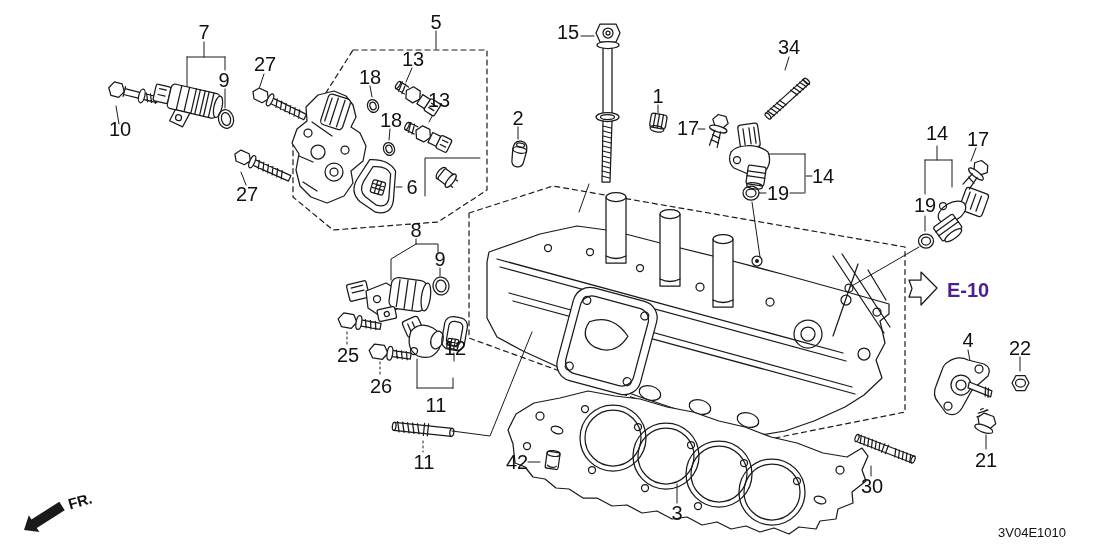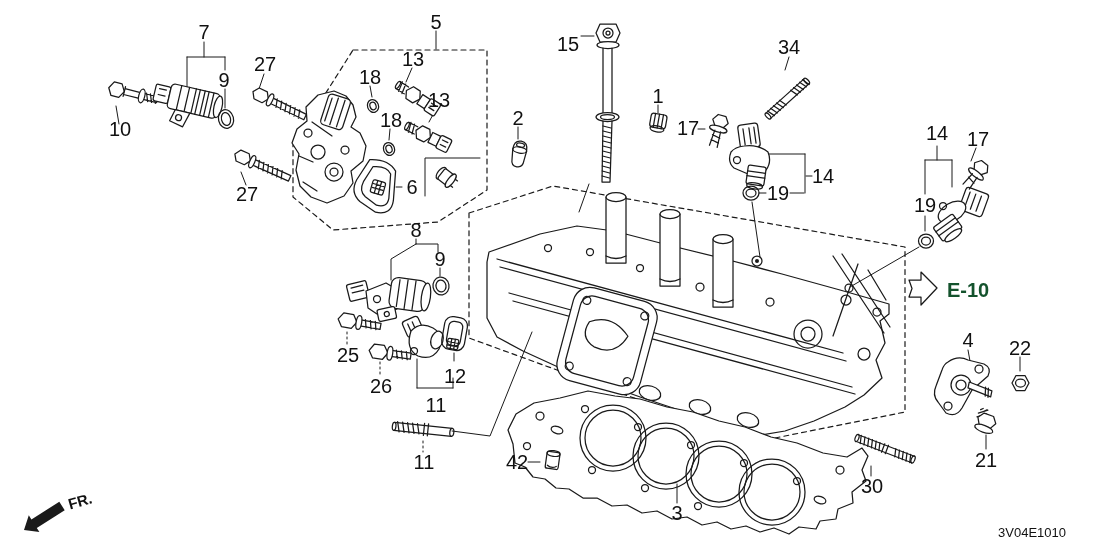--- a/index.html
+++ b/index.html
@@ -8,21 +8,21 @@
   .stage svg{position:absolute;left:0;top:0;}
   svg .ln{stroke:#1a1a1a;fill:none;stroke-width:1.25;stroke-linecap:round;stroke-linejoin:round;}
   svg .wf{fill:#ffffff;}
   svg .bf{fill:#1a1a1a;stroke:none;}
   svg .dash{stroke-dasharray:5 4;stroke-width:1.2;}
   svg .dot{stroke-dasharray:2 3;stroke-width:1;}
   svg .thin{stroke-width:1;}
   .callout{position:absolute;transform:translate(-50%,-50%);font-size:20px;color:#111;
            line-height:1;cursor:pointer;user-select:none;white-space:nowrap;}
   .ref-label{position:absolute;transform:translate(-50%,-50%);font-size:20px;font-weight:700;
-             color:#14532d;cursor:pointer;white-space:nowrap;}
+             color:#4c1d95;cursor:pointer;white-space:nowrap;}
   .code-label{position:absolute;transform:translate(-50%,-50%);font-size:13px;color:#111;white-space:nowrap;}
   .fr-label{position:absolute;transform:translate(-50%,-50%) rotate(-16deg);font-size:15px;
             font-weight:700;color:#111;white-space:nowrap;}
 </style>
 </head>
 <body>
 
 <div class="stage">
 
 <svg width="1108" height="554" viewBox="0 0 1108 554">
@@ -413,21 +413,21 @@
     <path class="wf" d="M909,280 h12 v-8 l16,16 l-16,17 v-8 h-12 l3,-8.5 z"></path>
   </g>
 
   <g>
     <path class="bf" d="M24,530 L28.8,515.2 L31.4,519.4 L59.3,501.8 L64.7,510.2 L36.8,527.9 L39.4,532.1 Z"></path>
   </g>
 </svg>
 
 <div class="callout" style="left:204px;top:32px">7</div>
 <div class="callout" style="left:436px;top:22px">5</div>
-<div class="callout" style="left:568px;top:44px">15</div>
+<div class="callout" style="left:568px;top:32px">15</div>
 <div class="callout" style="left:789px;top:47px">34</div>
 <div class="callout" style="left:265px;top:64px">27</div>
 <div class="callout" style="left:413px;top:59px">13</div>
 <div class="callout" style="left:224px;top:80px">9</div>
 <div class="callout" style="left:370px;top:77px">18</div>
 <div class="callout" style="left:439px;top:100px">13</div>
 <div class="callout" style="left:658px;top:96px">1</div>
 <div class="callout" style="left:391px;top:120px">18</div>
 <div class="callout" style="left:518px;top:118px">2</div>
 <div class="callout" style="left:688px;top:128px">17</div>
@@ -437,21 +437,21 @@
 <div class="callout" style="left:823px;top:176px">14</div>
 <div class="callout" style="left:412px;top:187px">6</div>
 <div class="callout" style="left:247px;top:194px">27</div>
 <div class="callout" style="left:778px;top:193px">19</div>
 <div class="callout" style="left:925px;top:205px">19</div>
 <div class="callout" style="left:416px;top:230px">8</div>
 <div class="callout" style="left:440px;top:259px">9</div>
 <div class="callout" style="left:968px;top:340px">4</div>
 <div class="callout" style="left:1020px;top:348px">22</div>
 <div class="callout" style="left:348px;top:355px">25</div>
-<div class="callout" style="left:455px;top:376px">12</div>
+<div class="callout" style="left:455px;top:348px">12</div>
 <div class="callout" style="left:381px;top:386px">26</div>
 <div class="callout" style="left:436px;top:405px">11</div>
 <div class="callout" style="left:424px;top:462px">11</div>
 <div class="callout" style="left:517px;top:462px">42</div>
 <div class="callout" style="left:986px;top:460px">21</div>
 <div class="callout" style="left:872px;top:486px">30</div>
 <div class="callout" style="left:677px;top:513px">3</div>
 
 <div class="ref-label" style="left:968px;top:290px">E-10</div>
 <div class="code-label" style="left:1032px;top:532px">3V04E1010</div>

